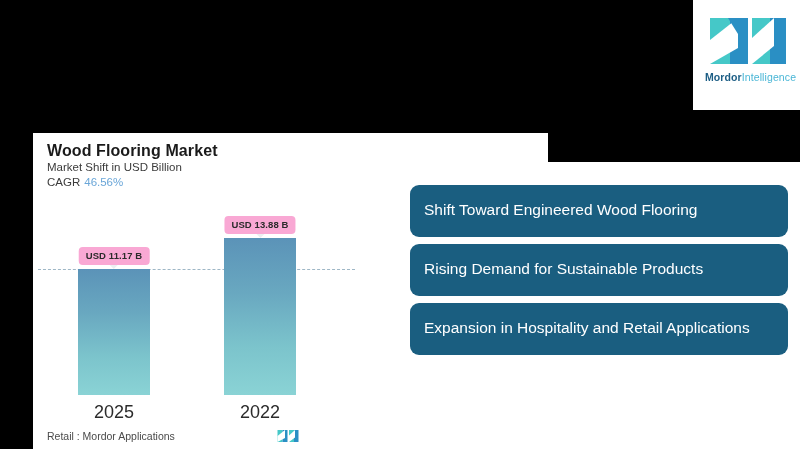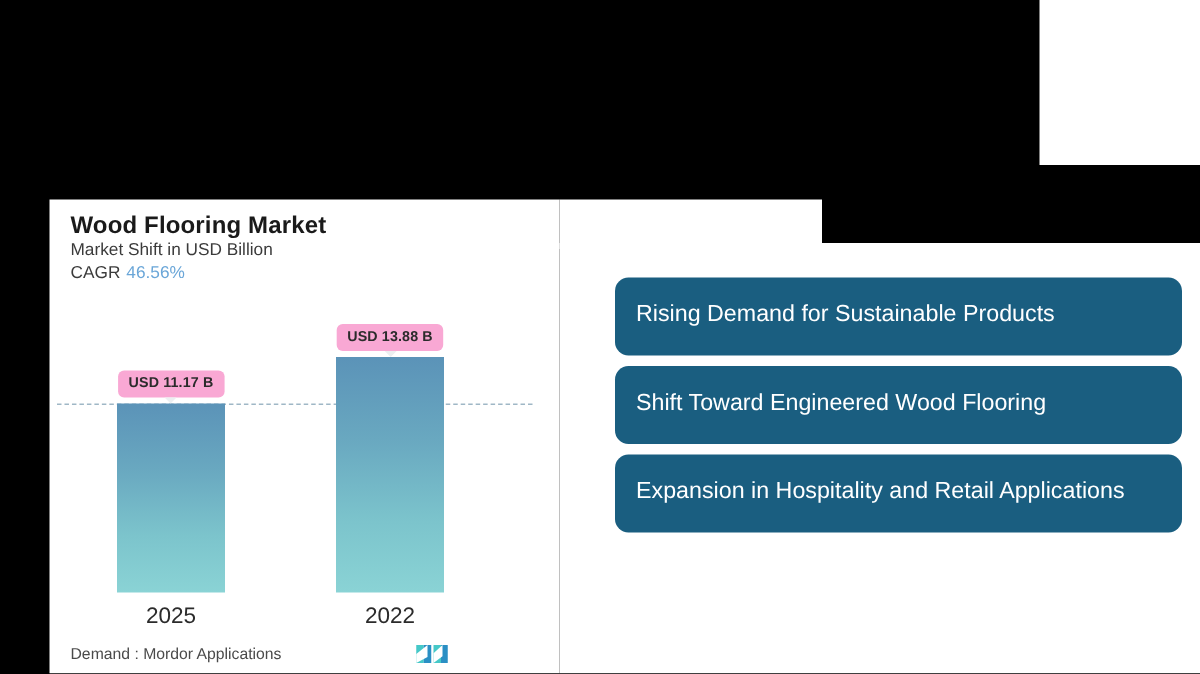--- a/index.html
+++ b/index.html
@@ -78,21 +78,21 @@
   }
 
   .bar {
     position: absolute;
     background: linear-gradient(to bottom, #5b93b8 0%, #69a8c0 35%, #7cc4cc 70%, #8ad3d5 100%);
   }
 
   .bar-label {
     position: absolute;
     text-align: center;
-    font-size: 15px;
+    font-size: 18px;
     color: #2b2b2b;
     white-space: nowrap;
   }
 
   .value-badge {
     position: absolute;
     background: #f9a8d4;
     border-radius: 4px;
     padding: 3px 7px 4px 7px;
     font-size: 9.5px;
@@ -150,20 +150,34 @@
 </head>
 <body>
 
 <div id="stage">
 
   <div class="plate" id="logo-plate"></div>
   <div class="plate" id="chart-plate"></div>
   <div class="plate" id="bridge-plate"></div>
   <div class="plate" id="right-plate"></div>
 
+  <div id="logo-wrap">
+    <svg id="logo-mark" width="80" height="54" viewBox="0 0 80 54">
+      <polygon points="2,4 22,4 22,50 2,50" fill="#45c8c8"></polygon>
+      <polygon points="22,4 40,4 40,50 22,50" fill="#2a8fc4"></polygon>
+      <polygon points="2,50 2,26 30,4 30,34" fill="#ffffff"></polygon>
+      <polygon points="44,4 62,4 62,50 44,50" fill="#45c8c8"></polygon>
+      <polygon points="62,4 78,4 78,50 62,50" fill="#2a8fc4"></polygon>
+      <polygon points="44,50 44,24 66,4 66,32" fill="#ffffff"></polygon>
+      <polygon points="20,4 40,4 40,50 30,50 30,20" fill="#2a8fc4"></polygon>
+    </svg>
+    <div id="logo-text">
+      <span class="w1">Mordor</span><span class="w2">Intelligence</span>
+    </div>
+  </div>
 
   <div id="chart-title">Wood Flooring Market</div>
   <div id="chart-subtitle">Market Shift in USD Billion</div>
   <div id="cagr-row">
     <span>CAGR</span><span class="cagr-val">46.56%</span>
   </div>
 
   <div id="plot">
 
     <div class="dashed-line" id="ref-line" style="top: 74px;"></div>
@@ -171,37 +185,37 @@
     <div class="bar" id="bar-0" style="left: 45px; top: 74px; width: 72px; height: 126px;"></div>
     <div class="value-badge" id="badge-0" style="left: 81px; top: 52px; transform: translateX(-50%);">USD 11.17 B</div>
     <div class="bar-label" id="cat-0" style="left: 41px; top: 207px; width: 80px;">2025</div>
 
     <div class="bar" id="bar-1" style="left: 191px; top: 43px; width: 72px; height: 157px;"></div>
     <div class="value-badge" id="badge-1" style="left: 227px; top: 21px; transform: translateX(-50%);">USD 13.88 B</div>
     <div class="bar-label" id="cat-1" style="left: 187px; top: 207px; width: 80px;">2022</div>
   </div>
 
   <div id="source-row">
-    <span>Demand :</span>
+    <span>Retail :</span>
     <span>Mordor Applications</span>
   </div>
   <svg id="footer-mark" width="22" height="14" viewBox="0 0 44 28">
     <polygon points="1,2 11,2 11,26 1,26" fill="#45c8c8"></polygon>
     <polygon points="11,2 21,2 21,26 11,26" fill="#2a8fc4"></polygon>
     <polygon points="1,26 1,14 16,2 16,18" fill="#ffffff"></polygon>
     <polygon points="24,2 34,2 34,26 24,26" fill="#45c8c8"></polygon>
     <polygon points="34,2 43,2 43,26 34,26" fill="#2a8fc4"></polygon>
     <polygon points="24,26 24,13 36,2 36,17" fill="#ffffff"></polygon>
   </svg>
 
   <div id="drivers">
     <div class="driver">
+      <span>Shift Toward Engineered Wood Flooring</span>
+    </div>
+    <div class="driver">
       <span>Rising Demand for Sustainable Products</span>
-    </div>
-    <div class="driver">
-      <span>Shift Toward Engineered Wood Flooring</span>
     </div>
     <div class="driver">
       <span>Expansion in Hospitality and Retail Applications</span>
     </div>
   </div>
 
 </div>
 
 </body></html>

